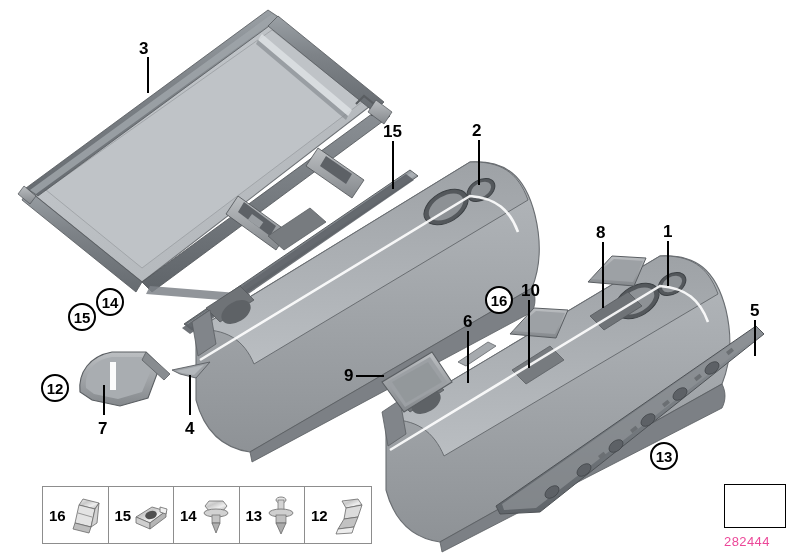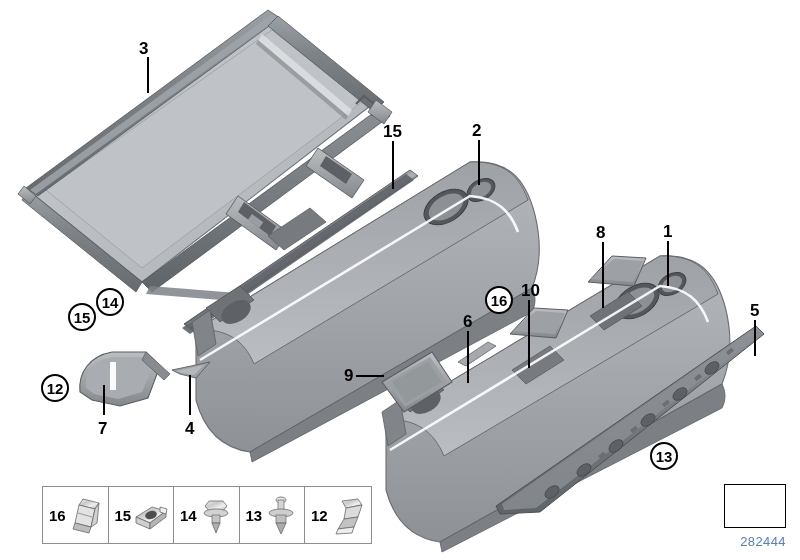--- a/index.html
+++ b/index.html
@@ -93,24 +93,24 @@
     height: 44px;
     border: 1.4px solid #000;
     box-sizing: border-box;
     background: #fff;
   }
   #ref-id {
     position: absolute;
     left: 724px;
     top: 534px;
     width: 62px;
-    text-align: right;
+    text-align: left;
     font-family: "Liberation Sans", sans-serif;
     font-size: 13px;
-    color: #3b82f6;
+    color: #ec4899;
     letter-spacing: 0.4px;
   }
   .svg-layer {
     position: absolute;
     left: 0; top: 0;
     width: 800px; height: 560px;
     pointer-events: none;
   }
 </style>
 </head>

